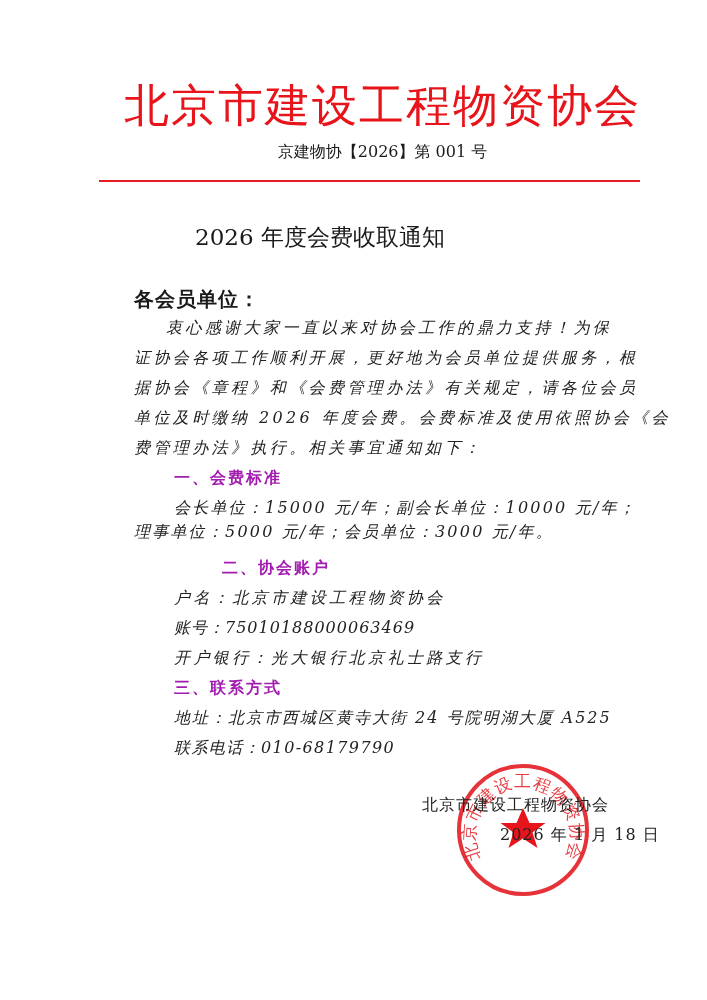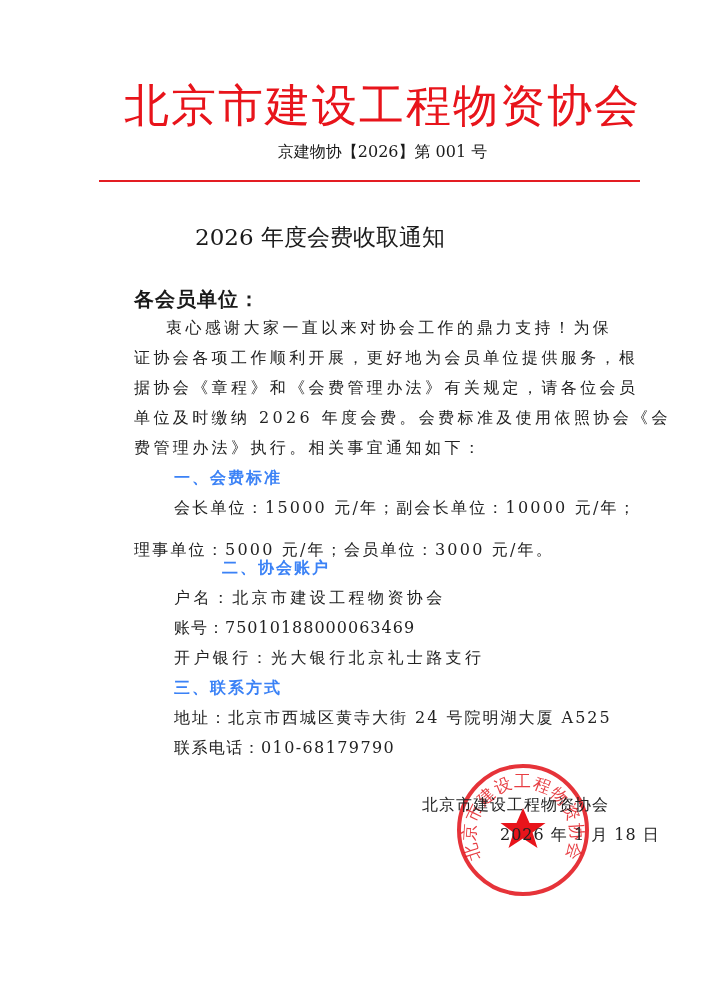--- a/index.html
+++ b/index.html
@@ -7,23 +7,23 @@
          font-family: "DejaVu Serif", "Liberation Serif", serif; color: #1a1a1a; }
   .abs { position: absolute; white-space: nowrap; padding-left: 29px; }
   .org-title { left: 0; width: 707px; top: 76px; text-align: center; font-size: 45px;
                color: #e8141b; letter-spacing: 2px; font-family: "DejaVu Sans", "Liberation Sans", sans-serif;
                font-weight: normal; line-height: 60px; }
   .docno { left: 0; width: 707px; top: 140px; text-align: center; font-size: 16px; line-height: 24px; }
   .rule { left: 99px; width: 512px; top: 180px; height: 2px; background: #e31d23; }
   .notice-title { left: 0; width: 582px; top: 220px; text-align: center; font-size: 23px; line-height: 34px; }
   .salutation { left: 105px; top: 286px; font-size: 20px; font-weight: bold; line-height: 26px;
                 font-family: "DejaVu Sans", "Liberation Sans", sans-serif; letter-spacing: 1px; }
-  .line { font-size: 16px; line-height: 26px; letter-spacing: 3.4px; color: #222; }
+  .line { font-size: 16px; line-height: 26px; letter-spacing: 3.4px; color: #222; font-style: italic; }
   .heading { font-size: 16px; line-height: 26px; font-weight: bold; letter-spacing: 2px;
-             font-family: "DejaVu Sans", "Liberation Sans", sans-serif; color: #3b82f6; }
+             font-family: "DejaVu Sans", "Liberation Sans", sans-serif; color: #a21caf; }
   .seal { left: 426px; top: 762px; width: 136px; height: 136px; }
   .sign { font-size: 16px; line-height: 24px; color: #222; letter-spacing: 1px; }
 </style>
 </head>
 <body>
 
 <div class="abs org-title">北京市建设工程物资协会</div>
 <div class="abs docno">京建物协【2026】第 001 号</div>
 <div class="abs rule"></div>
 
@@ -34,21 +34,21 @@
   <div class="abs line" style="left:137px;top:315px;">衷心感谢大家一直以来对协会工作的鼎力支持！为保</div>
   <div class="abs line" style="left:105px;top:345px;">证协会各项工作顺利开展，更好地为会员单位提供服务，根</div>
   <div class="abs line" style="left:105px;top:375px;">据协会《章程》和《会费管理办法》有关规定，请各位会员</div>
   <div class="abs line" style="left:105px;top:405px;">单位及时缴纳 2026 年度会费。会费标准及使用依照协会《会</div>
   <div class="abs line" style="left:105px;top:435px;">费管理办法》执行。相关事宜通知如下：</div>
 </div>
 
 <div>
   <div class="abs heading" style="left:145px;top:465px;">一、会费标准</div>
   <div class="abs line" style="left:145px;top:495px;letter-spacing:2.2px;">会长单位：15000 元/年；副会长单位：10000 元/年；</div>
-  <div class="abs line" style="left:105px;top:537px;letter-spacing:2.2px;">理事单位：5000 元/年；会员单位：3000 元/年。</div>
+  <div class="abs line" style="left:105px;top:519px;letter-spacing:2.2px;">理事单位：5000 元/年；会员单位：3000 元/年。</div>
 </div>
 
 <div>
   <div class="abs heading" style="left:145px;top:555px;margin-left:48px;">二、协会账户</div>
   <div class="abs line" style="left:145px;top:585px;">户名：北京市建设工程物资协会</div>
   <div class="abs line" style="left:145px;top:615px;letter-spacing:1px;">账号：75010188000063469</div>
   <div class="abs line" style="left:145px;top:645px;">开户银行：光大银行北京礼士路支行</div>
 </div>
 
 <div>

